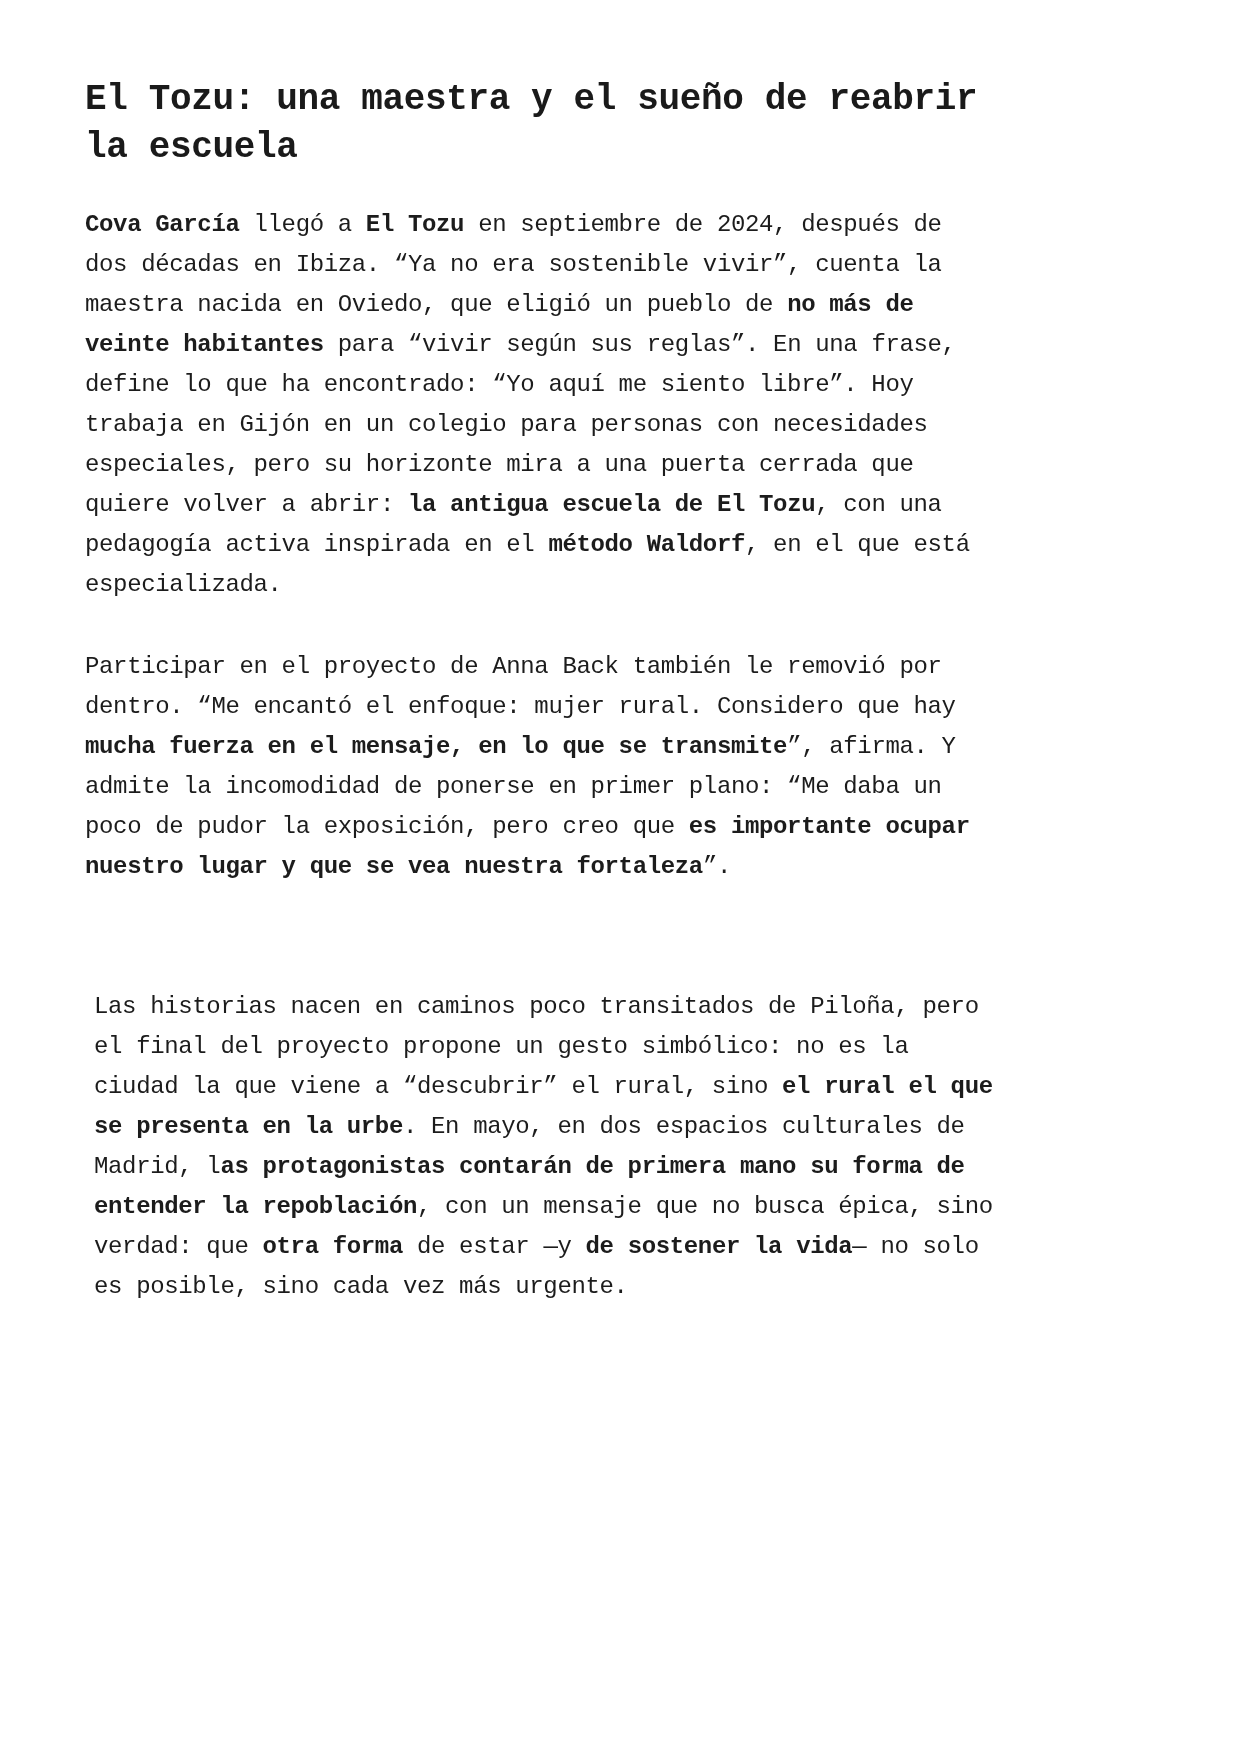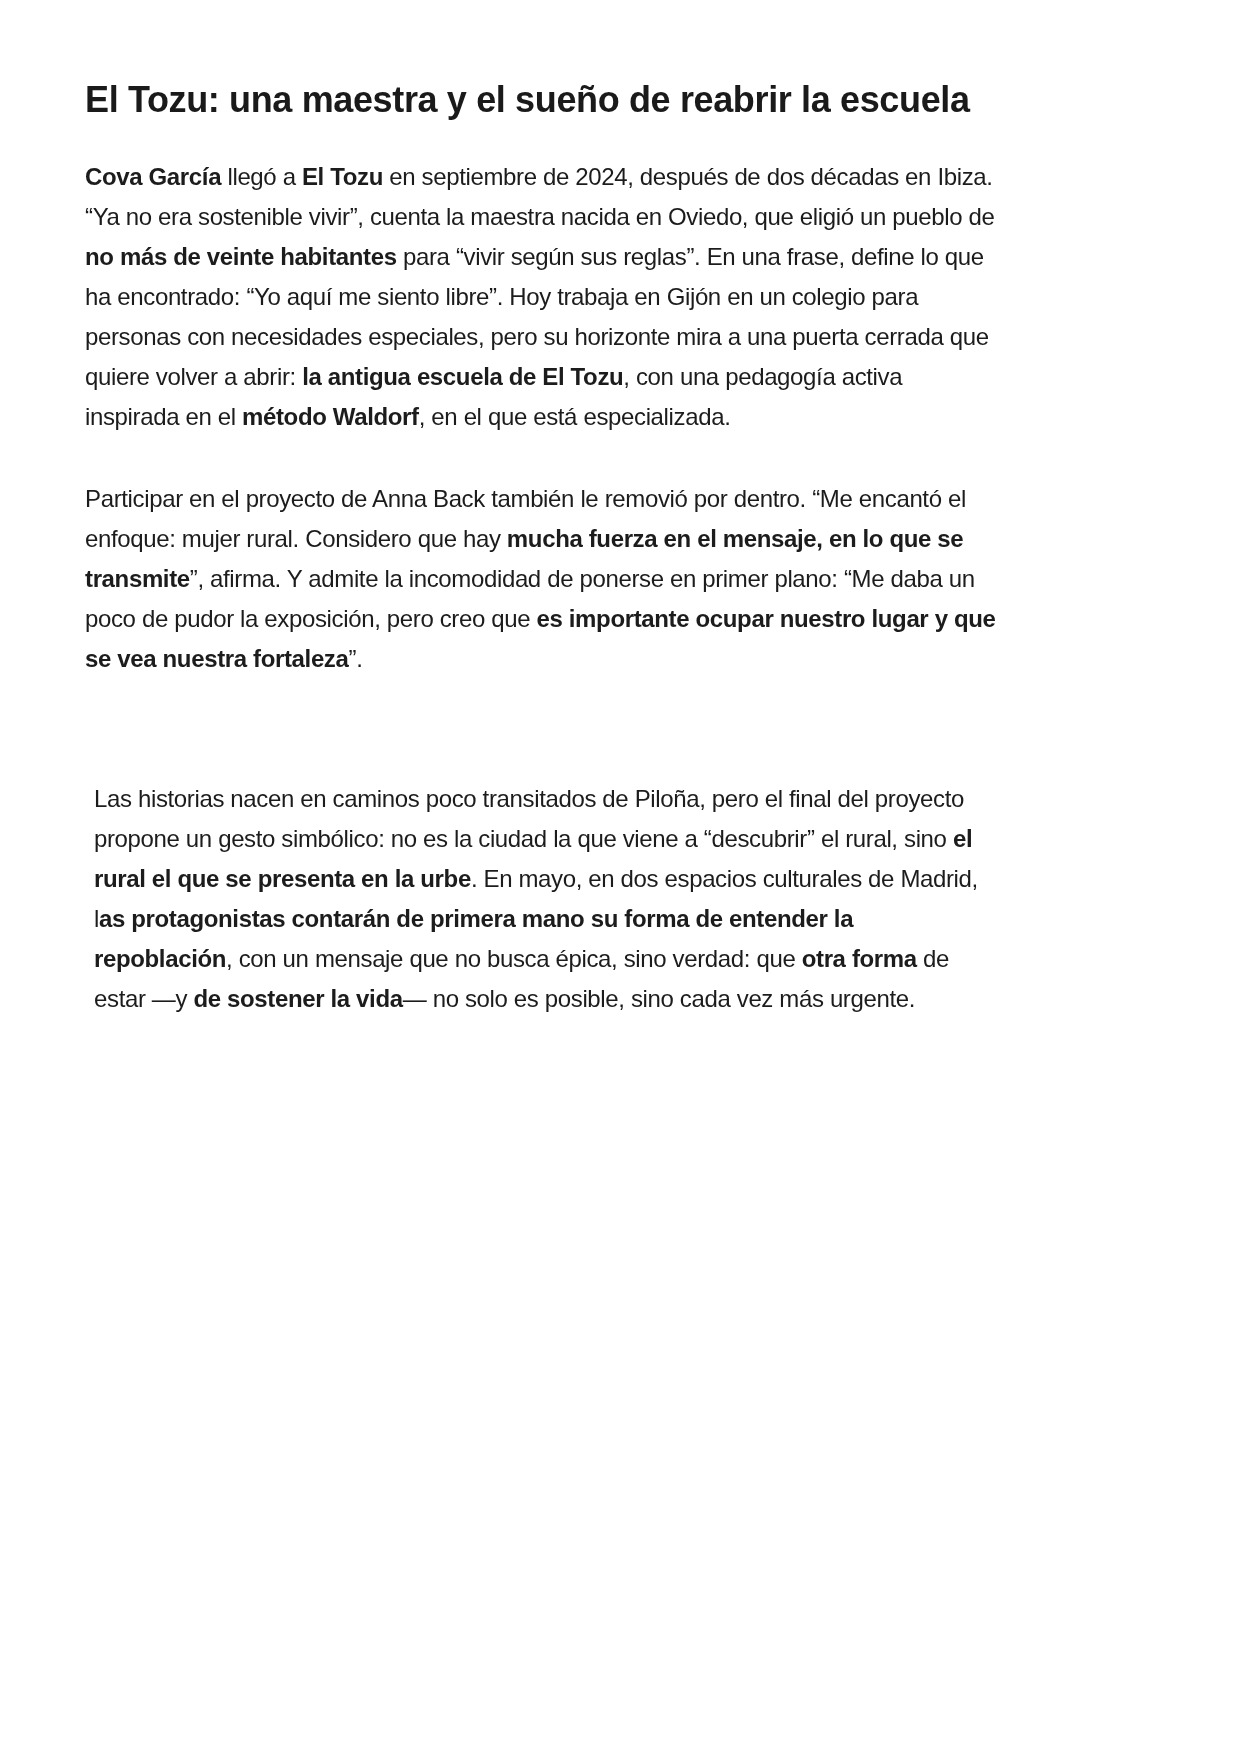--- a/index.html
+++ b/index.html
@@ -7,21 +7,21 @@
     padding: 0;
     background: #ffffff;
   }
   .page {
     position: relative;
     width: 1239px;
     height: 1752px;
     background: #ffffff;
     box-sizing: border-box;
     padding: 76px 0 0 85px;
-    font-family: Liberation Sans, sans-serif;
+    font-family: Liberation Mono, monospace;
     color: #1c1c1c;
     overflow: hidden;
   }
   .content {
     width: 912px;
   }
   .section {
     display: block;
   }
   .section.indented {

